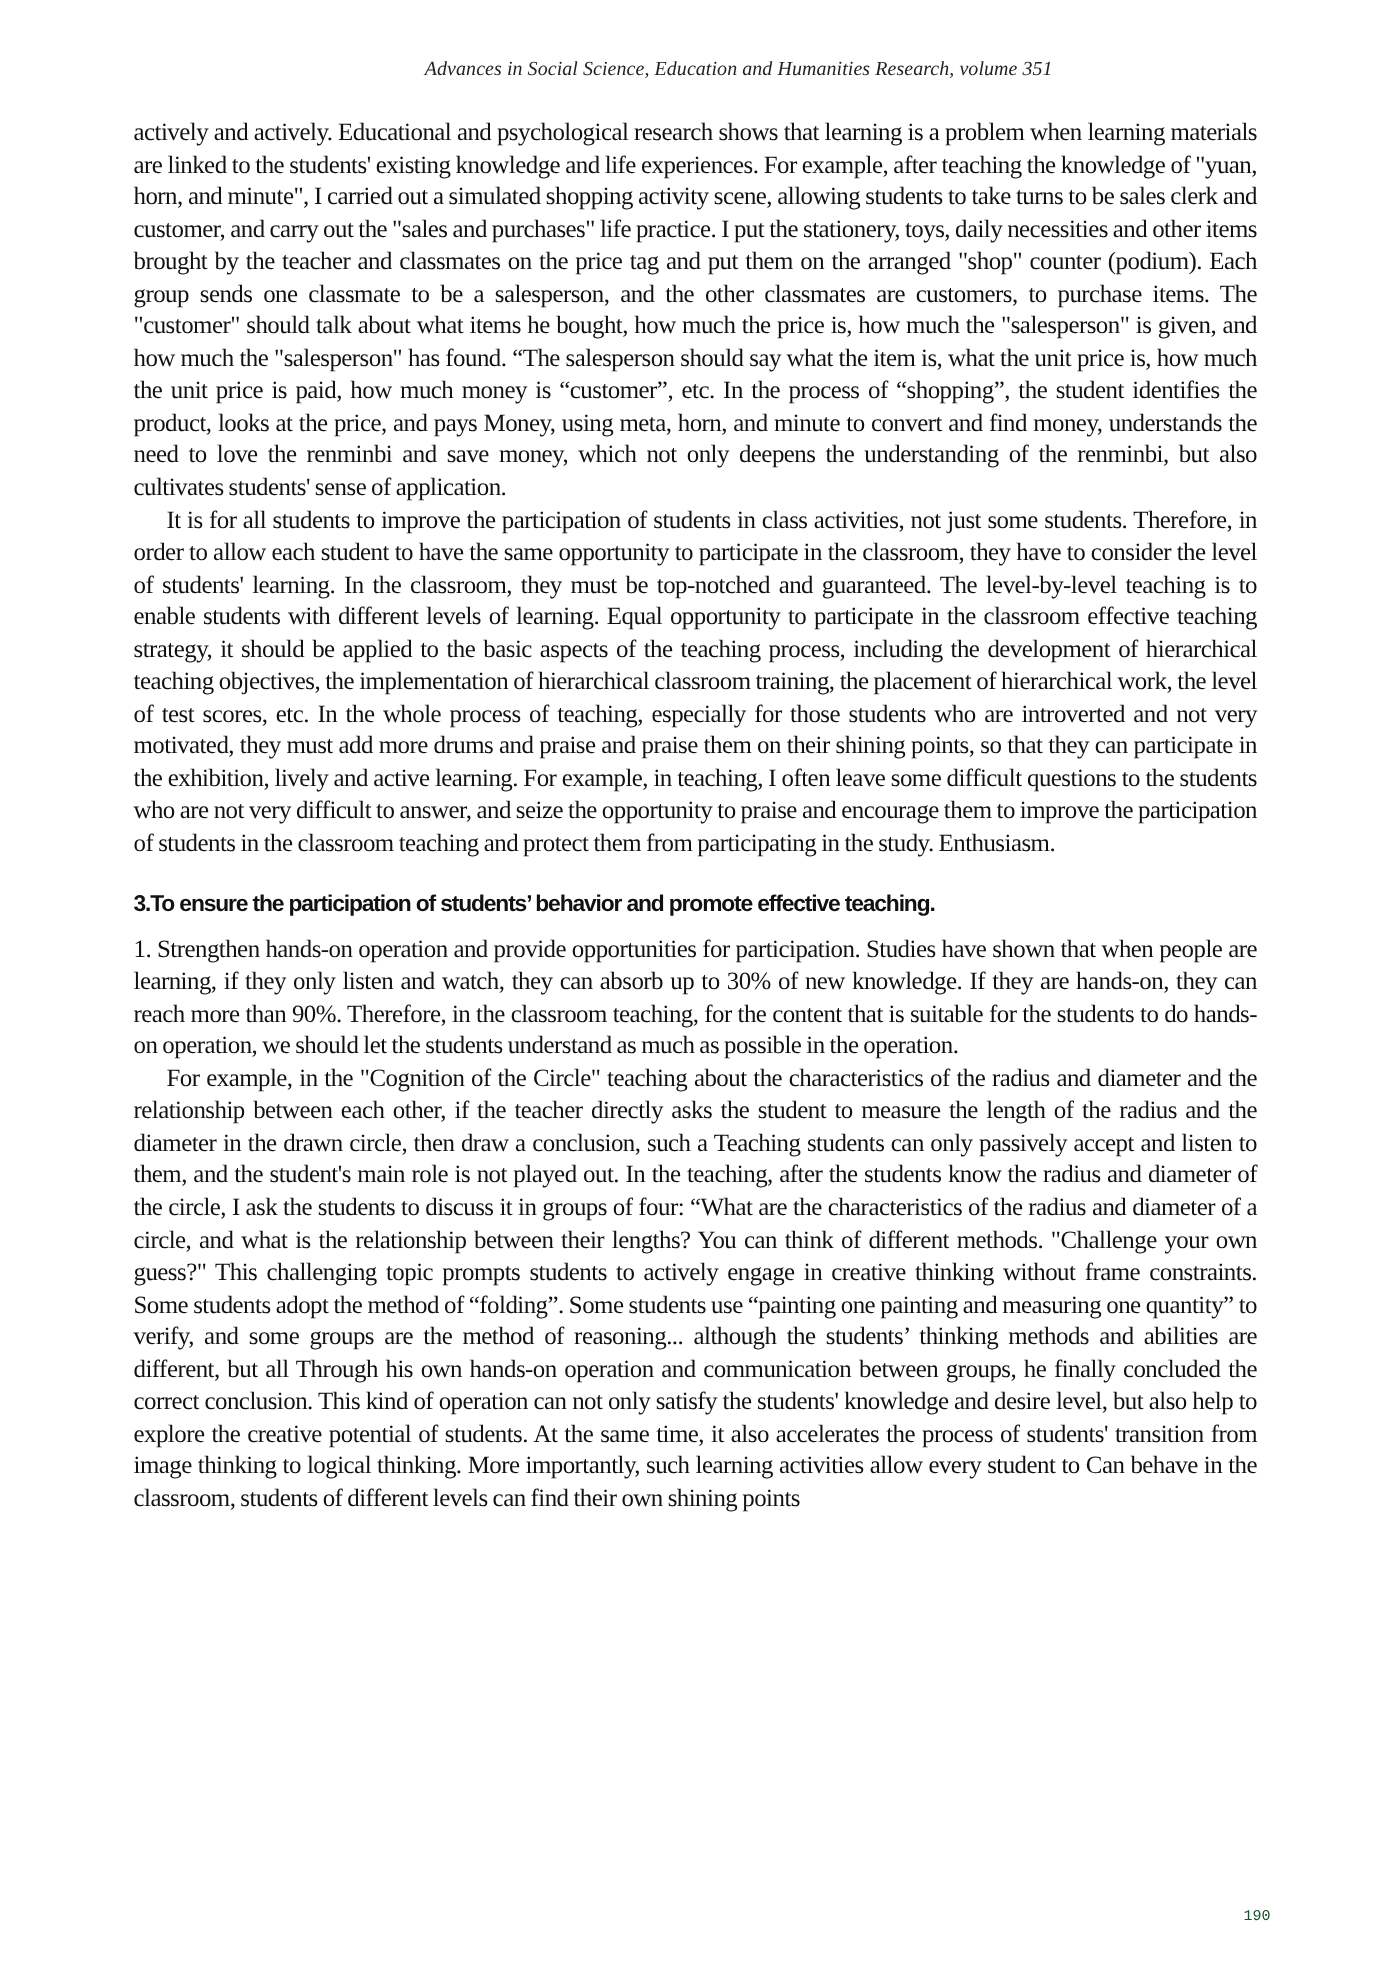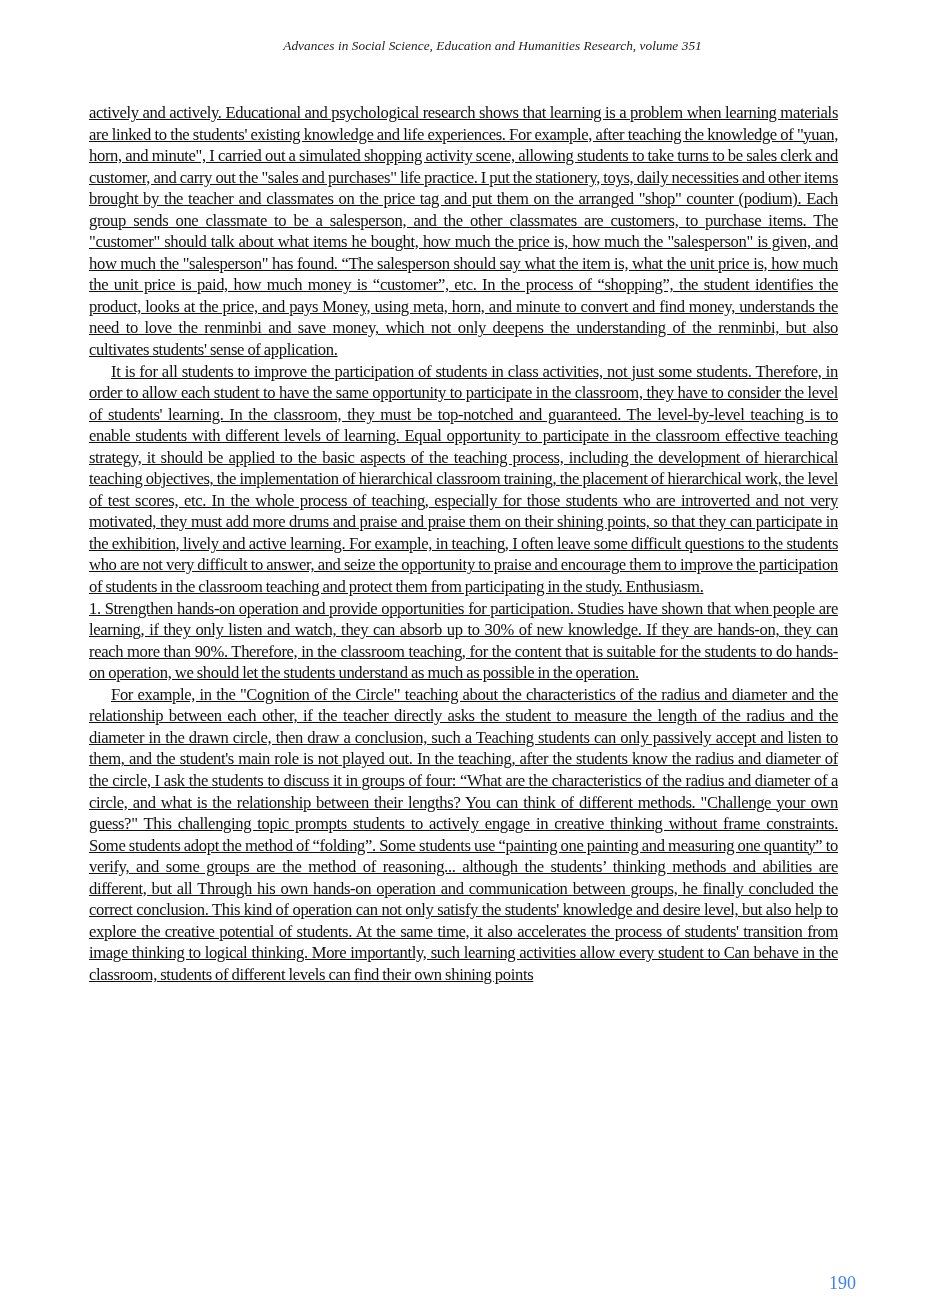--- a/index.html
+++ b/index.html
@@ -23,29 +23,28 @@
       font-family: "Liberation Serif", serif;
       font-style: italic;
       font-size: 13.3px;
       color: #222222;
       letter-spacing: 0.05px;
       margin-left: 30px;
     }
     .content {
       position: absolute;
       left: 89px;
-      top: 102px;
+      top: 77px;
       width: 749px;
       font-family: "Liberation Serif", serif;
       font-size: 16.6px;
       line-height: 21.55px;
       text-align: justify;
       letter-spacing: -0.35px;
       word-spacing: -0.5px;
-      text-decoration: underline;
     }
     .content p {
       margin: 0;
     }
     .content p.indent {
       text-indent: 22px;
     }
     .section-heading {
       font-family: "Liberation Sans", sans-serif;
       font-weight: bold;
@@ -54,32 +53,33 @@
       word-spacing: 0px;
       line-height: 20px;
       margin: 20px 0 9px 0;
       text-align: left;
       color: #111111;
     }
     .page-number {
       position: absolute;
       top: 1273px;
       left: 829px;
-      font-family: Liberation Serif, serif;
-      font-size: 18px;
-      color: #3b82f6;
+      font-family: Liberation Mono, monospace;
+      font-size: 10px;
+      color: #14532d;
     }
   </style>
 </head>
 <body>
 
 <div class="running-header">Advances in Social Science, Education and Humanities Research, volume 351</div>
 
 <div class="content">
   <p>actively and actively. Educational and psychological research shows that learning is a problem when learning materials are linked to the students' existing knowledge and life experiences. For example, after teaching the knowledge of "yuan, horn, and minute", I carried out a simulated shopping activity scene, allowing students to take turns to be sales clerk and customer, and carry out the "sales and purchases" life practice. I put the stationery, toys, daily necessities and other items brought by the teacher and classmates on the price tag and put them on the arranged "shop" counter (podium). Each group sends one classmate to be a salesperson, and the other classmates are customers, to purchase items. The "customer" should talk about what items he bought, how much the price is, how much the "salesperson" is given, and how much the "salesperson" has found. “The salesperson should say what the item is, what the unit price is, how much the unit price is paid, how much money is “customer”, etc. In the process of “shopping”, the student identifies the product, looks at the price, and pays Money, using meta, horn, and minute to convert and find money, understands the need to love the renminbi and save money, which not only deepens the understanding of the renminbi, but also cultivates students' sense of application.</p>
   <p class="indent">It is for all students to improve the participation of students in class activities, not just some students. Therefore, in order to allow each student to have the same opportunity to participate in the classroom, they have to consider the level of students' learning. In the classroom, they must be top-notched and guaranteed. The level-by-level teaching is to enable students with different levels of learning. Equal opportunity to participate in the classroom effective teaching strategy, it should be applied to the basic aspects of the teaching process, including the development of hierarchical teaching objectives, the implementation of hierarchical classroom training, the placement of hierarchical work, the level of test scores, etc. In the whole process of teaching, especially for those students who are introverted and not very motivated, they must add more drums and praise and praise them on their shining points, so that they can participate in the exhibition, lively and active learning. For example, in teaching, I often leave some difficult questions to the students who are not very difficult to answer, and seize the opportunity to praise and encourage them to improve the participation of students in the classroom teaching and protect them from participating in the study. Enthusiasm.</p>
 
+  <h3 class="section-heading">3.To ensure the participation of students’ behavior and promote effective teaching.</h3>
 
   <p>1. Strengthen hands-on operation and provide opportunities for participation. Studies have shown that when people are learning, if they only listen and watch, they can absorb up to 30% of new knowledge. If they are hands-on, they can reach more than 90%. Therefore, in the classroom teaching, for the content that is suitable for the students to do hands-on operation, we should let the students understand as much as possible in the operation.</p>
   <p class="indent">For example, in the "Cognition of the Circle" teaching about the characteristics of the radius and diameter and the relationship between each other, if the teacher directly asks the student to measure the length of the radius and the diameter in the drawn circle, then draw a conclusion, such a Teaching students can only passively accept and listen to them, and the student's main role is not played out. In the teaching, after the students know the radius and diameter of the circle, I ask the students to discuss it in groups of four: “What are the characteristics of the radius and diameter of a circle, and what is the relationship between their lengths? You can think of different methods. "Challenge your own guess?" This challenging topic prompts students to actively engage in creative thinking without frame constraints. Some students adopt the method of “folding”. Some students use “painting one painting and measuring one quantity” to verify, and some groups are the method of reasoning... although the students’ thinking methods and abilities are different, but all Through his own hands-on operation and communication between groups, he finally concluded the correct conclusion. This kind of operation can not only satisfy the students' knowledge and desire level, but also help to explore the creative potential of students. At the same time, it also accelerates the process of students' transition from image thinking to logical thinking. More importantly, such learning activities allow every student to Can behave in the classroom, students of different levels can find their own shining points</p>
 </div>
 
 <div class="page-number">190</div>
 
 </body></html>

